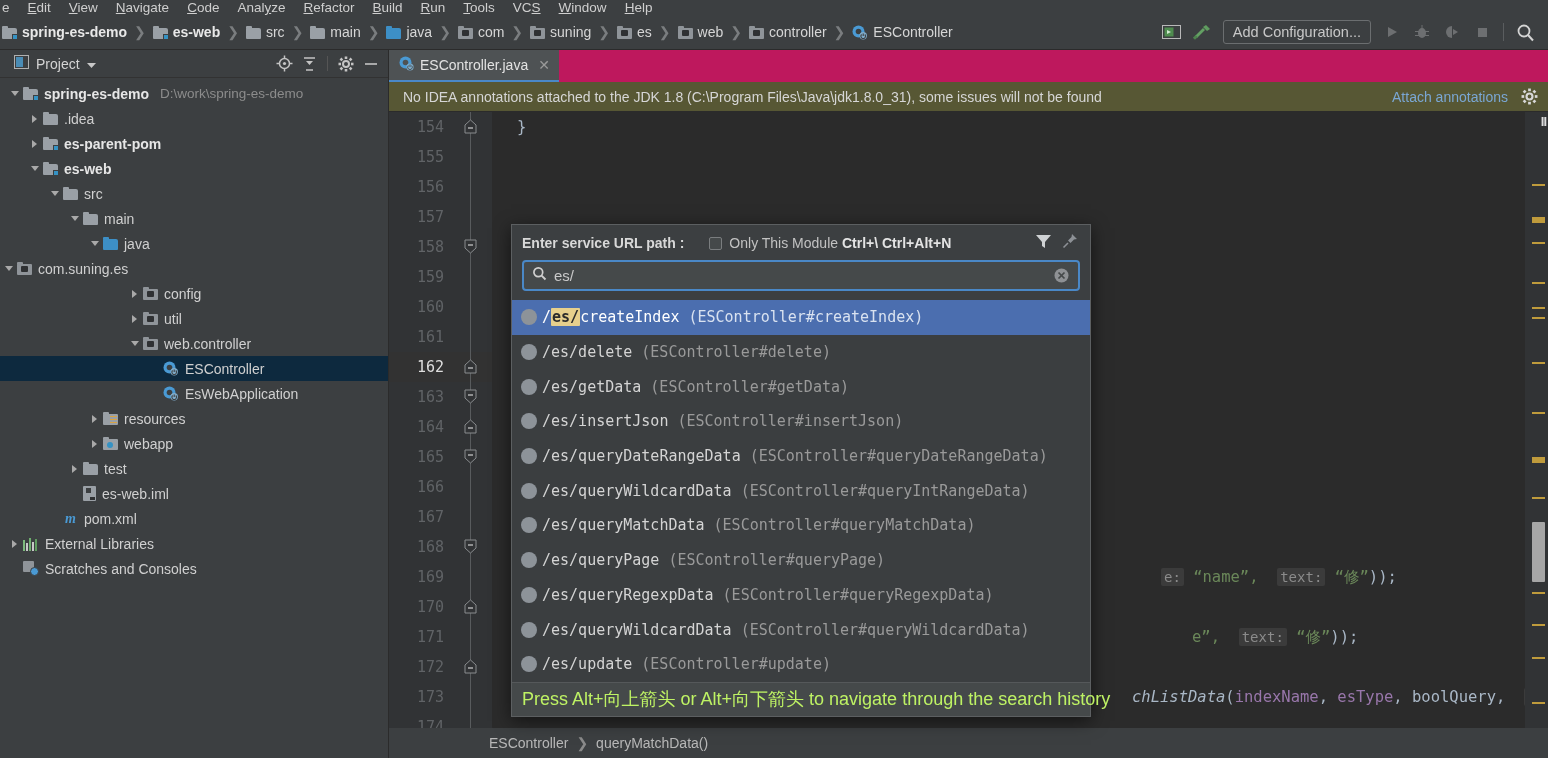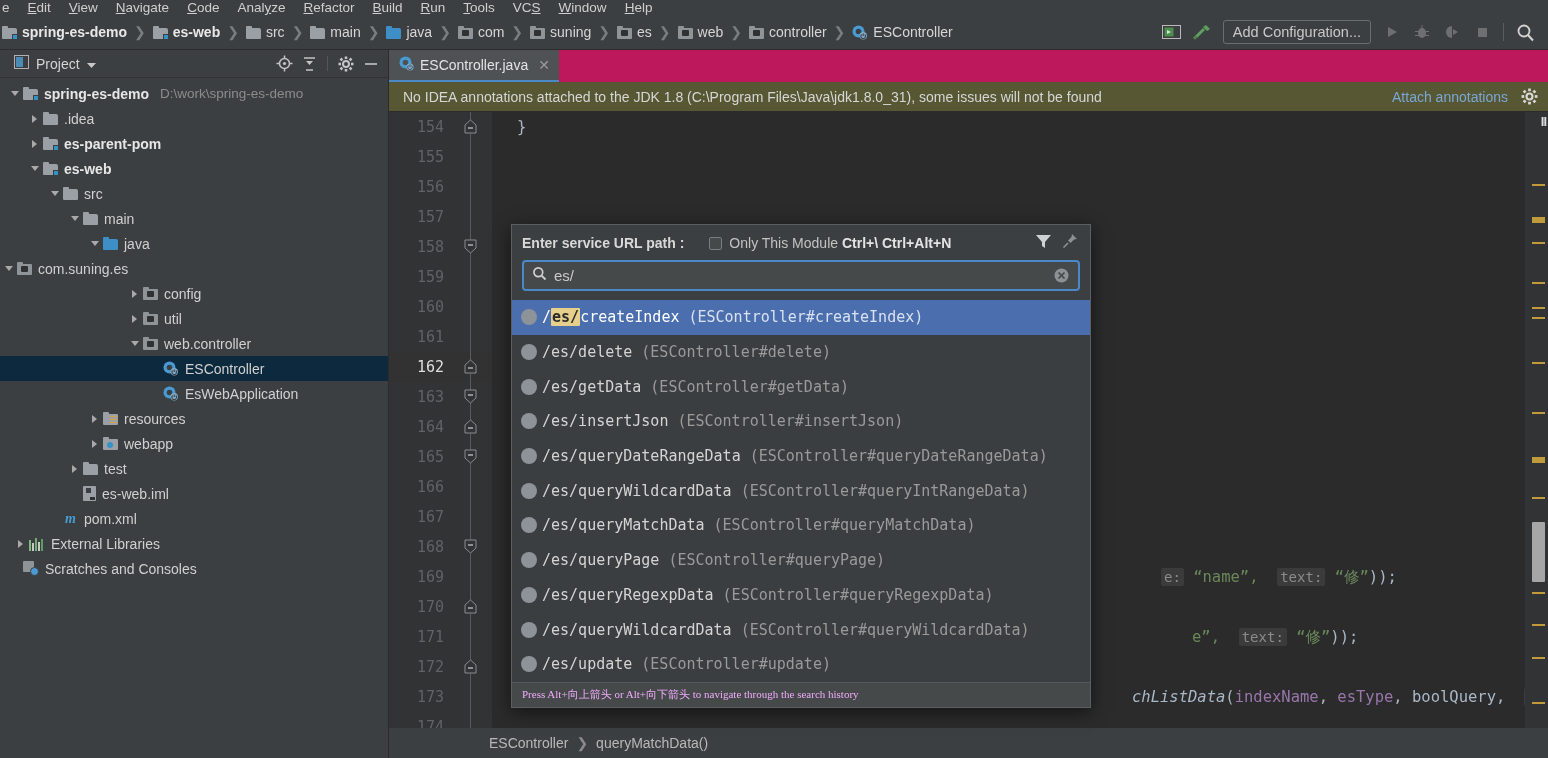--- a/index.html
+++ b/index.html
@@ -218,21 +218,21 @@
   .pitem.sel { background: #4b6eaf; }
   .pdot { width: 16px; height: 16px; border-radius: 50%; background: #8d9399; flex: none; }
   .ppath { margin-left: 5px; color: #d4d4d4; }
   .pitem.sel .ppath { color: #ffffff; }
   .pmatch { background: #e7d08c; color: #2b2b2b; font-weight: bold; padding: 0 1px; border-radius: 1px; }
   .pref { margin-left: 9px; color: #9a9a9a; }
   .pitem.sel .pref { color: #d9e2f0; }
 
   .pop-foot {
     background: #45494a; border-top: 1px solid #55585a;
-    padding: 4px 10px 5px 10px; font-size: 11px; color: #f0abfc; white-space: nowrap; font-family: Liberation Serif, serif;
+    padding: 4px 10px 5px 10px; font-size: 18px; color: #bef264; white-space: nowrap;
   }
 </style>
 </head>
 <body>
 
 <div id="app">
 
   <div class="menubar" id="menubar">
       <div class="menubar-item clipped">e</div>
       <div class="menubar-item"><u>E</u>dit</div>
@@ -641,21 +641,21 @@
             <i class="s"></i>
             <i class="q"></i>
           </span>
           <span class="tlabel">es-web.iml</span>
         </div>
         <div class="trow" style="padding-left: 46px;">
           <span class="twist"></span>
           <span class="ic ic-m">m</span>
           <span class="tlabel">pom.xml</span>
         </div>
-        <div class="trow" style="padding-left: 12px;">
+        <div class="trow" style="padding-left: 6px;">
           <span class="twist">
             <i class="arr r"></i>
           </span>
           <span class="ic ic-lib">
             <i style="background: rgb(125, 185, 125); height: 11px;"></i>
             <i style="background: rgb(200, 200, 200); height: 8px;"></i>
             <i style="background: rgb(111, 174, 111); height: 13px;"></i>
             <i style="background: rgb(200, 200, 200); height: 9px;"></i>
             <i style="background: rgb(95, 156, 95); height: 12px;"></i>
           </span>

